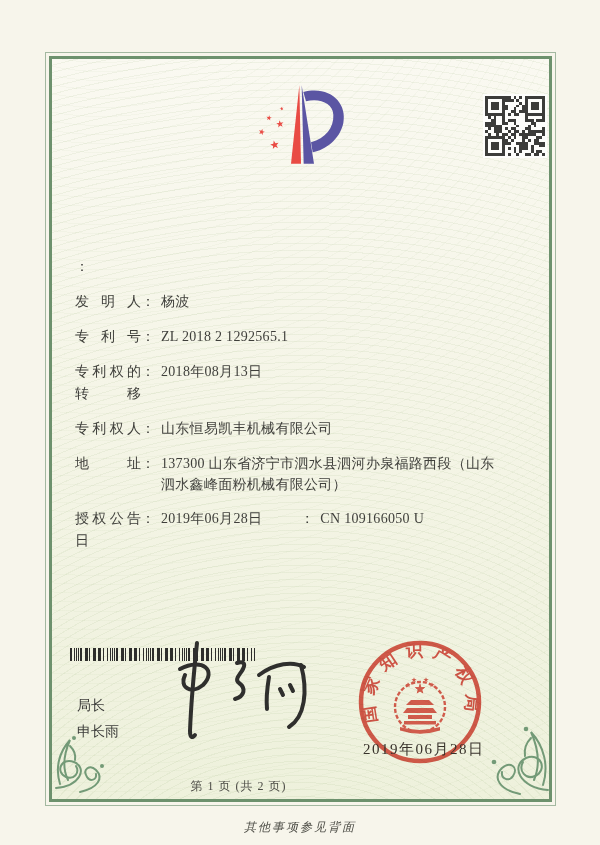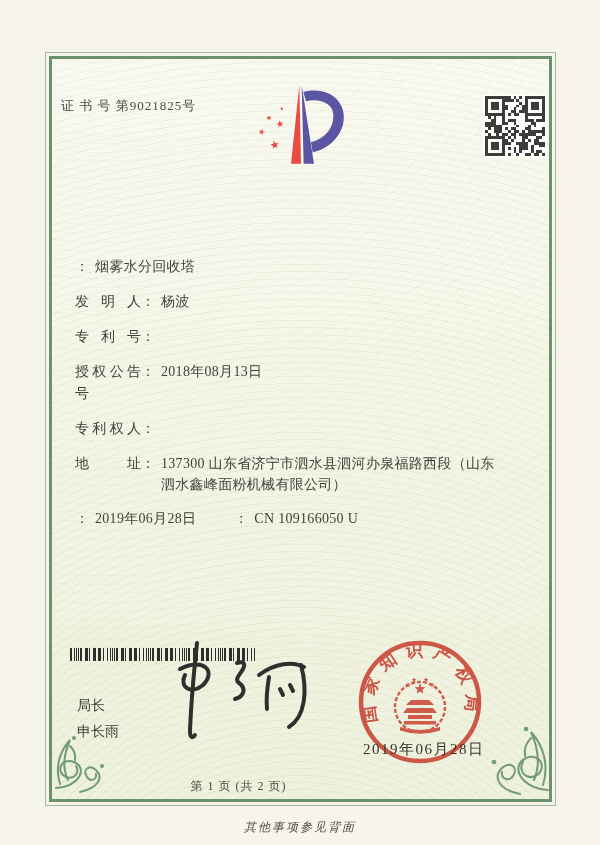--- a/index.html
+++ b/index.html
@@ -82,21 +82,20 @@
     <g fill="none" stroke="#739a77" stroke-width="2" stroke-linecap="round">
       <path d="M6 78 C 34 76 44 54 28 46 C 13 40 6 58 19 64 C 28 68 36 59 31 50"></path>
       <path d="M11 73 C 5 54 10 34 23 20 C 15 38 14 54 20 68"></path>
       <path d="M34 82 C 54 78 62 66 52 56 C 44 49 35 55 41 64 C 45 70 53 67 52 60"></path>
       <path d="M23 26 C 28 31 30 37 29 44"></path>
       <circle cx="28" cy="17" r="2.3" fill="#739a77" stroke="none"></circle>
       <circle cx="60" cy="50" r="2.3" fill="#739a77" stroke="none"></circle>
     </g>
   </svg>
 
-  <div class="cert-no">证 书 号 第9021825号</div>
 
   <svg class="logo" width="160" height="120" viewBox="0 0 480 360">
     <defs>
       <path id="st" d="M0,-10 L2.4,-3.2 L9.5,-3.1 L3.8,1.2 L5.9,8.1 L0,4 L-5.9,8.1 L-3.8,1.2 L-9.5,-3.1 L-2.4,-3.2 Z"></path>
     </defs>
     <path d="M208 52 L183 287 L213 287 Z" fill="#e94b44"></path>
     <path d="M215 52 L252 287 L221 287 Z" fill="#5b55a3"></path>
     <path d="M220 72 C 300 52 352 105 340 165 C 330 214 286 246 248 253 L243 223 C 286 210 312 180 310 140 C 308 106 270 90 228 100 Z" fill="#5b55a3"></path>
     <g fill="#e94b44">
       <use href="#st" transform="translate(155,122) scale(0.62) rotate(-15)"></use>
@@ -346,46 +345,48 @@
       <div style="grid-area: 21 / 16;"></div>
       <div style="grid-area: 21 / 18;"></div>
       <div style="grid-area: 21 / 19;"></div>
       <div style="grid-area: 21 / 21;"></div>
     </div>
 
 
   <div class="fields">
     <div class="frow">
         <span class="colon">：</span>
-      <span class="val">烟雾水分回收塔</span>
     </div>
     <div class="frow">
       <span class="lbl">发明人</span>
         <span class="colon">：</span>
       <span class="val">杨波</span>
     </div>
     <div class="frow">
       <span class="lbl">专利号</span>
         <span class="colon">：</span>
+      <span class="val">ZL 2018 2 1292565.1</span>
     </div>
     <div class="frow">
-      <span class="lbl">授权公告号</span>
+      <span class="lbl">专利权的转移</span>
         <span class="colon">：</span>
       <span class="val">2018年08月13日</span>
     </div>
     <div class="frow">
       <span class="lbl">专利权人</span>
         <span class="colon">：</span>
+      <span class="val">山东恒易凯丰机械有限公司</span>
     </div>
     <div class="frow addr">
       <span class="lbl">地址</span>
         <span class="colon">：</span>
       <span class="val">137300 山东省济宁市泗水县泗河办泉福路西段（山东泗水鑫峰面粉机械有限公司）</span>
     </div>
     <div class="frow double">
+      <span class="lbl">授权公告日</span>
         <span class="colon">：</span>
       <span class="val">2019年06月28日</span>
       <span class="pair2">
           <span class="colon">：</span>
         <span class="val">CN 109166050 U</span>
       </span>
     </div>
   </div>
 
   <div class="paras">

